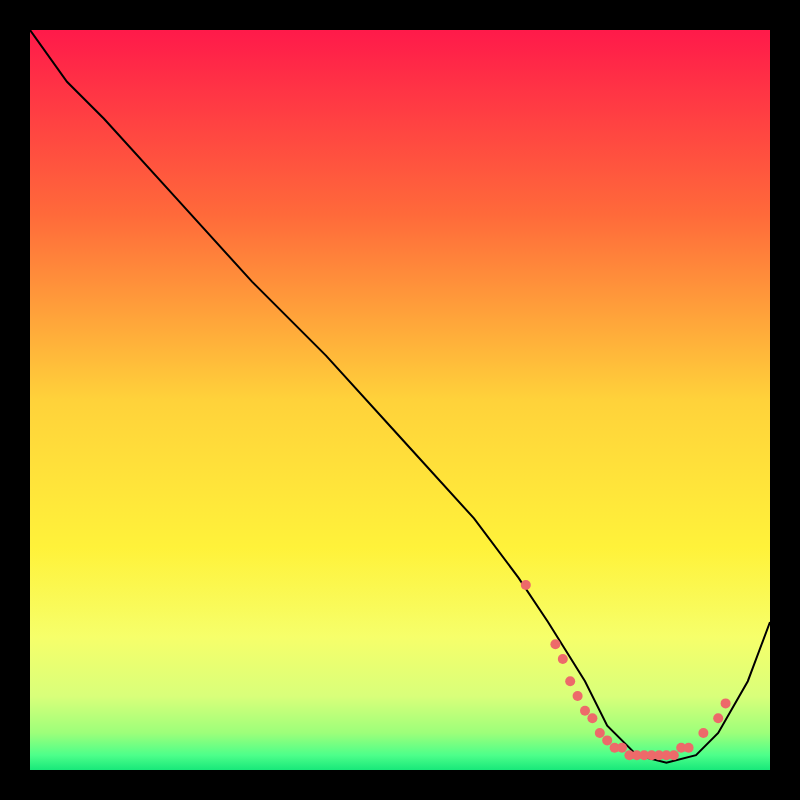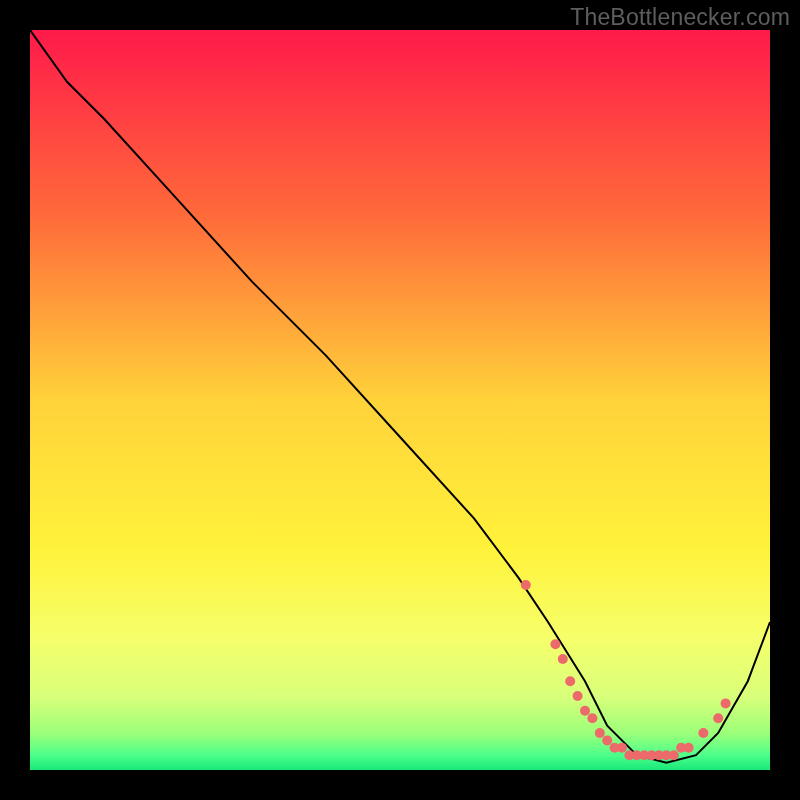--- a/index.html
+++ b/index.html
@@ -39,21 +39,20 @@
     display: block;
     width: 740px;
     height: 740px;
   }
 </style>
 </head>
 <body>
 
 <div class="stage">
 
-  <div class="watermark">TheBottlenecker.com</div>
 
   <div class="plot-box">
     <svg class="plot-svg" viewBox="0 0 740 740" preserveAspectRatio="none">
       <defs>
         <linearGradient id="bg-grad" x1="0" y1="0" x2="0" y2="1">
 
         <stop offset="0%" stop-color="#ff1a4a"></stop>
             <stop offset="25%" stop-color="#ff6a3a"></stop>
             <stop offset="50%" stop-color="#ffd23a"></stop>
             <stop offset="70%" stop-color="#fff23a"></stop>

